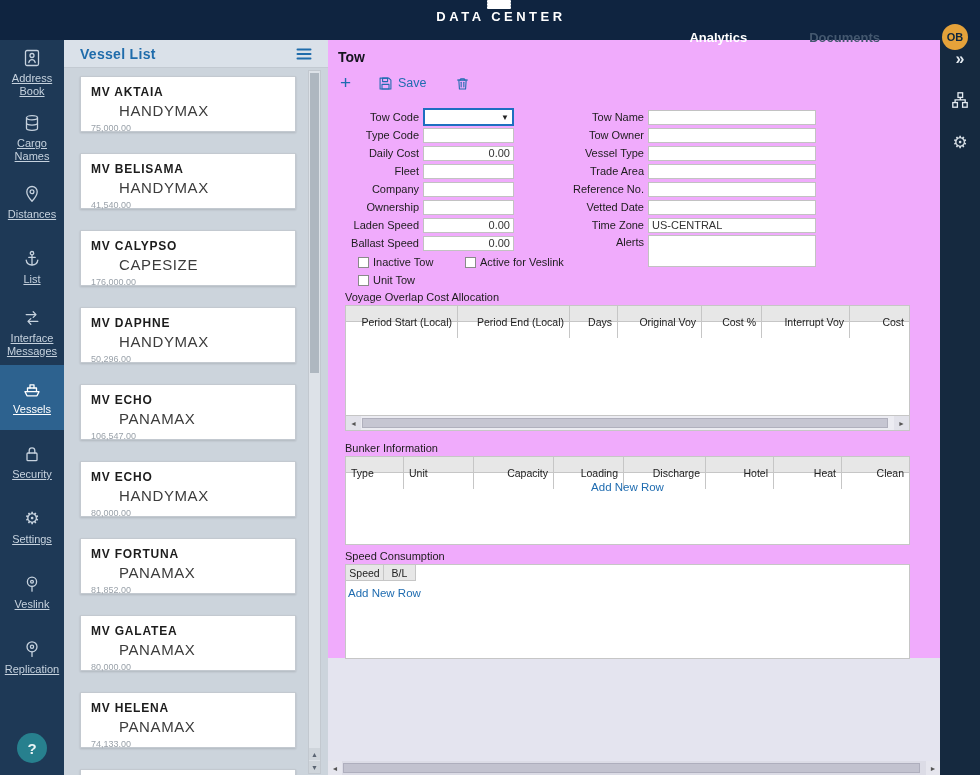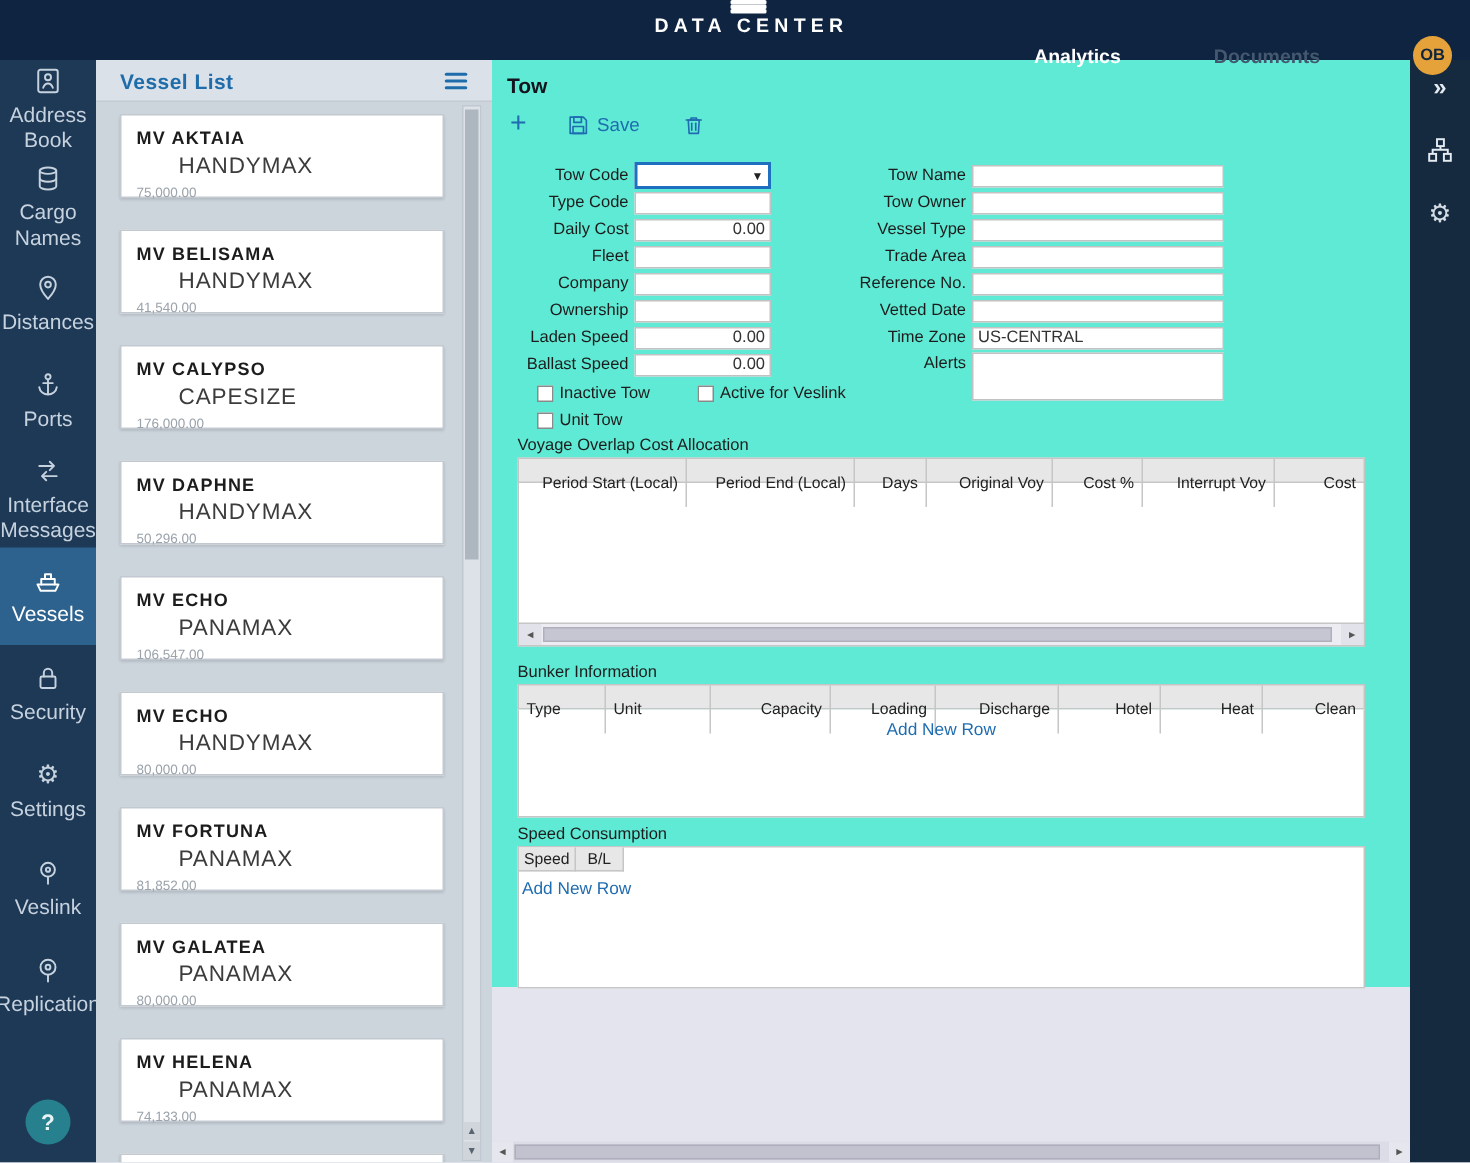--- a/index.html
+++ b/index.html
@@ -15,41 +15,41 @@
   .topnav-item { font-size:13px; font-weight:bold; color:#fff; margin-right:62px; cursor:pointer; }
   .topnav-item.muted { color:#44586f; }
   .avatar { width:26px; height:26px; border-radius:50%; background:#e5a23a; color:#11263d; font-size:11px; font-weight:bold; display:flex; align-items:center; justify-content:center; margin-right:12px; cursor:pointer; flex:none; }
 
   
   .left-rail { position:absolute; top:40px; left:0; width:64px; bottom:0; background:#1e3956; }
   .rail-item { height:65px; display:flex; flex-direction:column; align-items:center; justify-content:center; color:#c6d2de; cursor:pointer; padding:4px 2px; }
   .rail-item.active { background:#2d628f; color:#fff; }
   .ri-icon { width:20px; height:20px; flex:none; }
   .ri-glyph { font-size:17px; line-height:20px; height:20px; }
-  .ri-label { font-size:14px; text-align:center; margin-top:4px; line-height:1.15; }
+  .ri-label { font-size:11px; text-align:center; margin-top:4px; line-height:1.15;text-decoration:underline; }
   .help-btn { position:absolute; bottom:12px; left:17px; width:30px; height:30px; border-radius:50%; background:#27808e; color:#eaf4f6; font-size:15px; font-weight:bold; display:flex; align-items:center; justify-content:center; cursor:pointer; }
 
   
   .vessel-panel { position:absolute; top:40px; left:64px; width:264px; bottom:0; background:#ccd4dc; overflow:hidden; }
   .vp-header { height:28px; background:#dae1e9; border-bottom:1px solid #c3cad2; display:flex; align-items:center; padding:0 0 0 16px; }
   .vp-title { color:#1f6cab; font-size:14px; font-weight:bold; letter-spacing:.3px; }
   .vp-list-icon { margin-left:auto; margin-right:16px; cursor:pointer; color:#1f6cab; }
   .vp-cards { padding:8px 0 0 16px; }
   .vessel-card { width:216px; height:56px; background:#fff; border:1px solid #c3c9d0; box-shadow:0 1px 2px rgba(0,0,0,.14); margin-bottom:21px; padding:8px 10px; cursor:pointer; }
   .vc-name { font-size:12px; font-weight:bold; color:#1c1c1c; letter-spacing:.8px; white-space:nowrap; }
   .vc-type { font-size:15px; color:#3c3c3c; letter-spacing:.6px; margin-top:3px;margin-left:28px; }
   .vc-dwt  { font-size:9px; color:#9aa2aa; margin-top:4px; }
   .vp-scrollbar { position:absolute; top:30px; right:7px; bottom:1px; width:13px; background:#dde2e8; border:1px solid #c2c8cf; }
   .vp-thumb { position:absolute; top:2px; left:1px; width:9px; height:300px; background:#aeb7c0; cursor:pointer; }
   .vp-btns { position:absolute; bottom:0; left:0; width:11px; }
   .sb-btn { width:11px; height:12px; font-size:7px; color:#5a6472; display:flex; align-items:center; justify-content:center; background:#cfd5db; margin-top:1px; cursor:pointer; }
 
   
   .main { position:absolute; top:40px; left:328px; width:612px; bottom:0; background:#e4e4ef; }
-  .content-card { position:absolute; top:0; left:0; width:612px; height:618px; background:#5eead4; }
+  .content-card { position:absolute; top:0; left:0; width:612px; height:618px; background:#f0abfc; }
   .page-title { font-size:14px; font-weight:bold; color:#14141e; margin:9px 0 0 10px; }
   .toolbar { display:flex; align-items:center; height:28px; margin:4px 0 0 12px; color:#1f6cb0; }
   .tb-plus { font-size:19px; line-height:20px; width:16px; cursor:pointer; }
   .tb-save { display:flex; align-items:center; gap:5px; margin-left:22px; font-size:12.5px; cursor:pointer; }
   .tb-trash { margin-left:28px; cursor:pointer; display:flex; }
 
   
   .form-area { position:relative; height:182px; margin-top:12px; font-size:11px; }
   .fr { position:absolute; display:flex; align-items:center; height:16px; }
   .fr .lbl { text-align:right; color:#1c1c1c; padding-right:4px; }
@@ -156,21 +156,21 @@
     <div class="ri-label">Distances</div>
   </div>
 
   <div class="rail-item">
     <svg class="ri-icon" viewBox="0 0 20 20" fill="none" stroke="currentColor" stroke-width="1.3" stroke-linecap="round" stroke-linejoin="round">
         <circle cx="10" cy="4.2" r="1.7"></circle>
         <line x1="10" y1="5.9" x2="10" y2="15.8"></line>
         <line x1="6.8" y1="8.4" x2="13.2" y2="8.4"></line>
         <path d="M4.2 11.2c.4 2.9 2.9 4.8 5.8 4.8s5.4-1.9 5.8-4.8"></path>
       </svg>
-    <div class="ri-label">Ports</div>
+    <div class="ri-label">List</div>
   </div>
 
   <div class="rail-item">
     <svg class="ri-icon" viewBox="0 0 20 20" fill="none" stroke="currentColor" stroke-width="1.3" stroke-linecap="round" stroke-linejoin="round">
         <path d="M4.2 6.6h9.2"></path>
         <path d="M11.2 3.8l2.8 2.8-2.8 2.8"></path>
         <path d="M15.8 13.4H6.6"></path>
         <path d="M8.8 10.6L6 13.4l2.8 2.8"></path>
       </svg>
     <div class="ri-label">Interface Messages</div>

